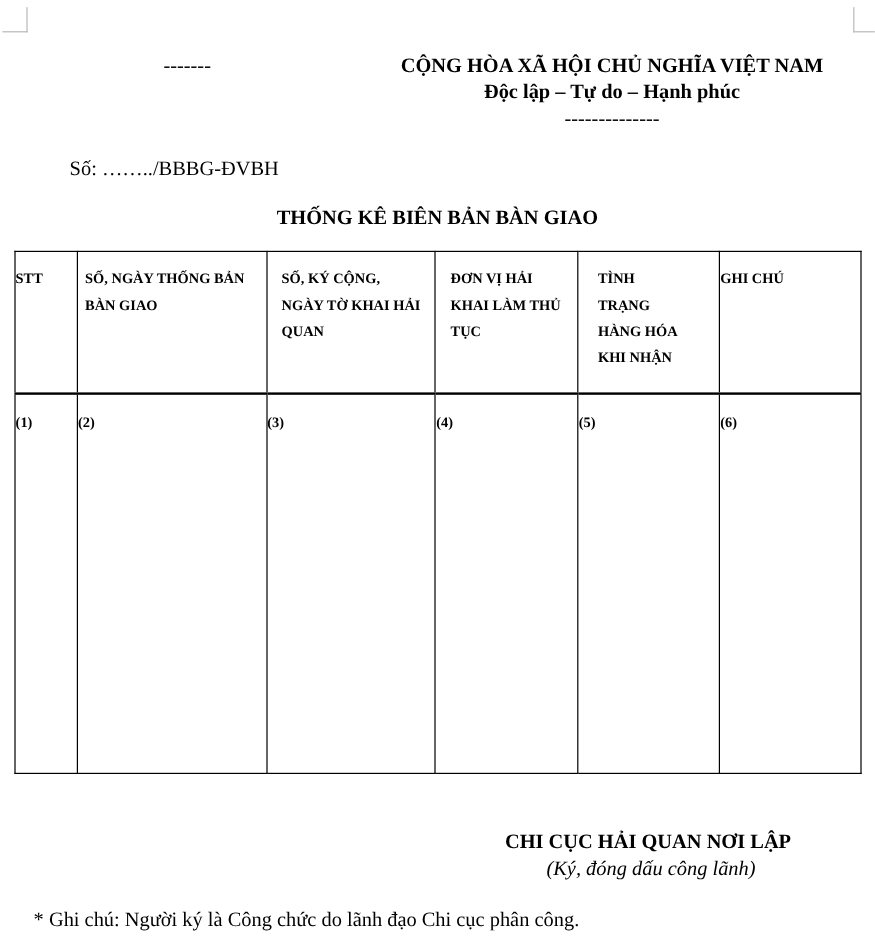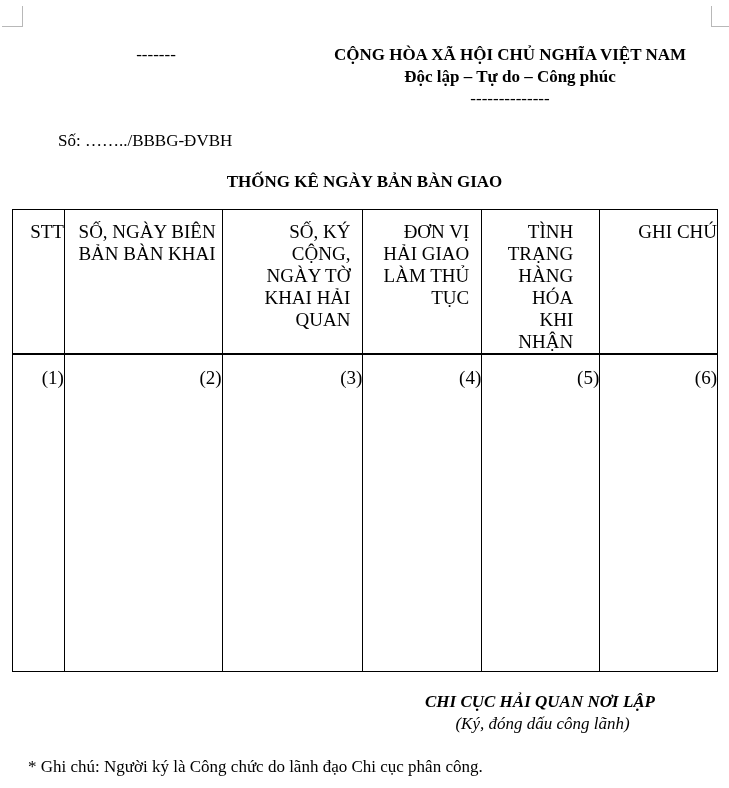--- a/index.html
+++ b/index.html
@@ -10,63 +10,63 @@
   .corner.tr { left:711px; top:6px; border-width:0 0 1px 1px; }
   .abs { position:absolute; white-space:nowrap; }
   .center { text-align:center; }
   .bold { font-weight:bold; }
   .italic { font-style:italic; }
   .left-head { left:10px; width:292px; top:44px; line-height:22px; }
   .right-head { left:306px; width:408px; top:44px; line-height:22px; }
   .so { left:58px; top:131px; }
   .title { left:0; width:729px; top:172px; }
   table.grid { position:absolute; left:12px; top:209px; border-collapse:collapse; width:706px; }
-  table.grid td, table.grid th { border:1.5px solid #000; vertical-align:top; text-align:right;
-         font-weight:normal; font-size:19px; line-height:22px; padding:0; }
+  table.grid td, table.grid th { border:1.5px solid #000; vertical-align:top; text-align:left;
+         font-weight:bold; font-size:12px; line-height:22px; padding:0; }
   table.grid th { height:118px; padding-top:11px; box-sizing:border-box; border-bottom:2.5px solid #000; }
   table.grid td { height:317px; padding-top:12px; box-sizing:border-box; }
-  .sign-title { left:400px; width:280px; top:692px;font-style:italic; }
+  .sign-title { left:400px; width:280px; top:692px; }
   .sign-sub { left:400px; width:285px; top:714px; }
   .note { left:28px; top:757px; }
 </style>
 </head>
 <body>
 
 <div class="corner tl"></div>
 <div class="corner tr"></div>
 
 <div class="abs center left-head">
   <div>-------</div>
 </div>
 
 <div class="abs center right-head">
   <div class="bold">CỘNG HÒA XÃ HỘI CHỦ NGHĨA VIỆT NAM</div>
-  <div class="bold">Độc lập – Tự do – Công phúc</div>
+  <div class="bold">Độc lập – Tự do – Hạnh phúc</div>
   <div>--------------</div>
 </div>
 
 <div class="abs so">Số: ……../BBBG-ĐVBH</div>
 
-<div class="abs center bold title">THỐNG KÊ NGÀY BẢN BÀN GIAO</div>
+<div class="abs center bold title">THỐNG KÊ BIÊN BẢN BÀN GIAO</div>
 
 <table class="grid">
   <colgroup>
     <col style="width:52px">
       <col style="width:158px">
       <col style="width:141px">
     <col style="width:119px">
       <col style="width:118px">
       <col style="width:118px">
   </colgroup>
   <tbody>
       <tr>
     <th>STT</th>
-    <th style="padding-left:6px;padding-right:6px;">SỐ, NGÀY BIÊN BẢN BÀN KHAI</th>
+    <th style="padding-left:6px;padding-right:6px;">SỐ, NGÀY THỐNG BẢN BÀN GIAO</th>
     <th style="padding-left:12px;padding-right:12px;">SỐ, KÝ CỘNG, NGÀY TỜ KHAI HẢI QUAN</th>
-    <th style="padding-left:12px;padding-right:12px;">ĐƠN VỊ HẢI GIAO LÀM THỦ TỤC</th>
+    <th style="padding-left:12px;padding-right:12px;">ĐƠN VỊ HẢI KHAI LÀM THỦ TỤC</th>
     <th style="padding-left:16px;padding-right:26px;">TÌNH TRẠNG HÀNG HÓA KHI NHẬN</th>
     <th>GHI CHÚ</th>
   </tr>
   <tr>
     <td>(1)</td>
     <td>(2)</td>
     <td>(3)</td>
     <td>(4)</td>
     <td>(5)</td>
     <td>(6)</td>

